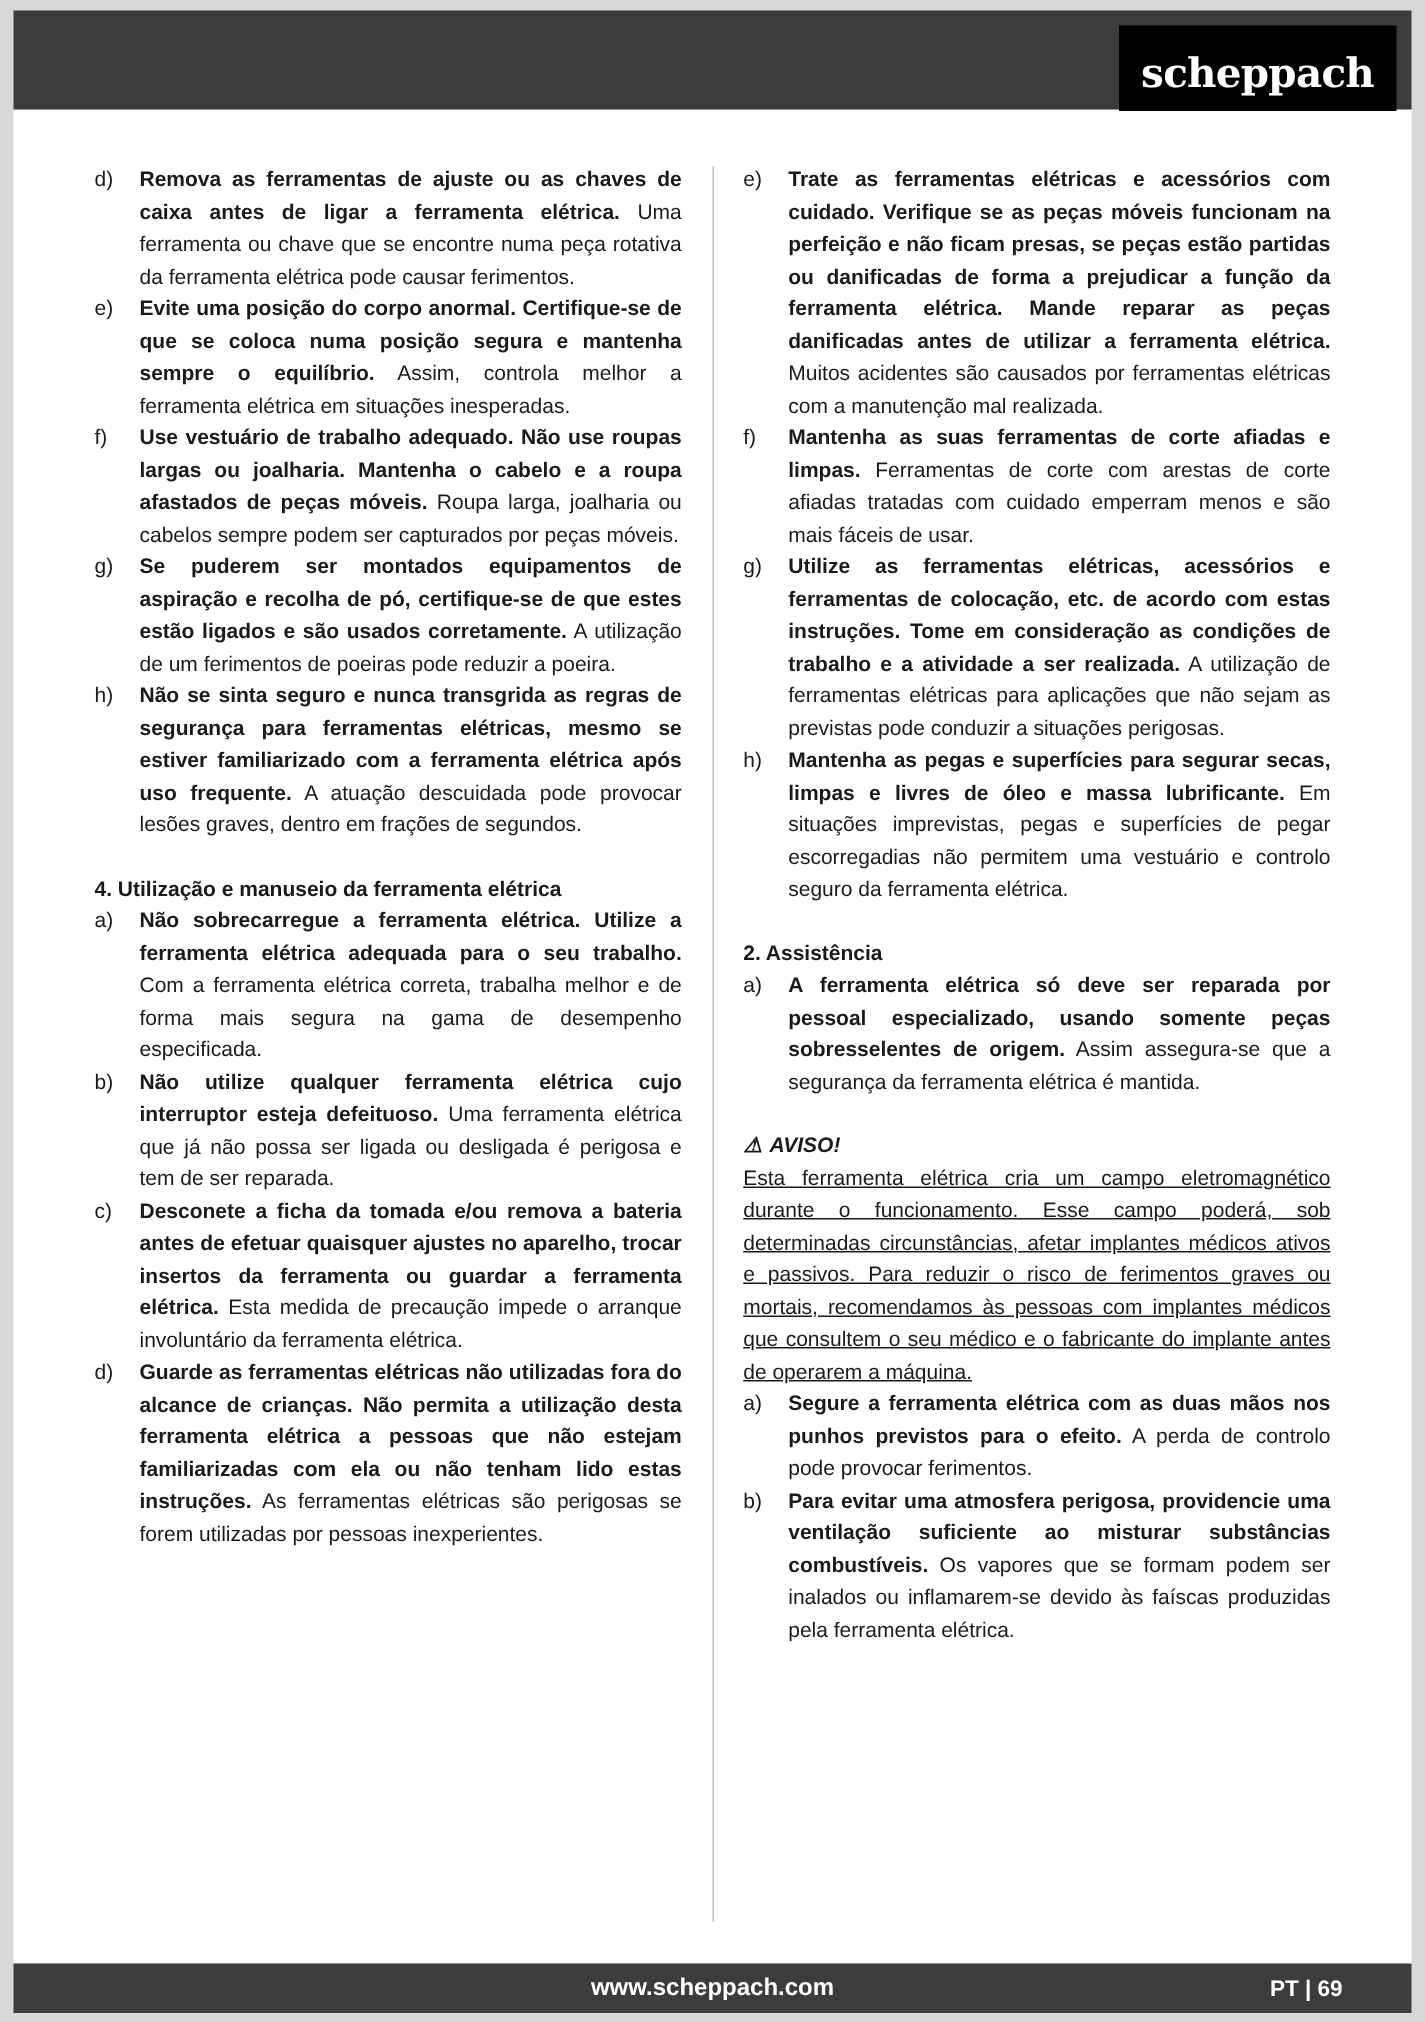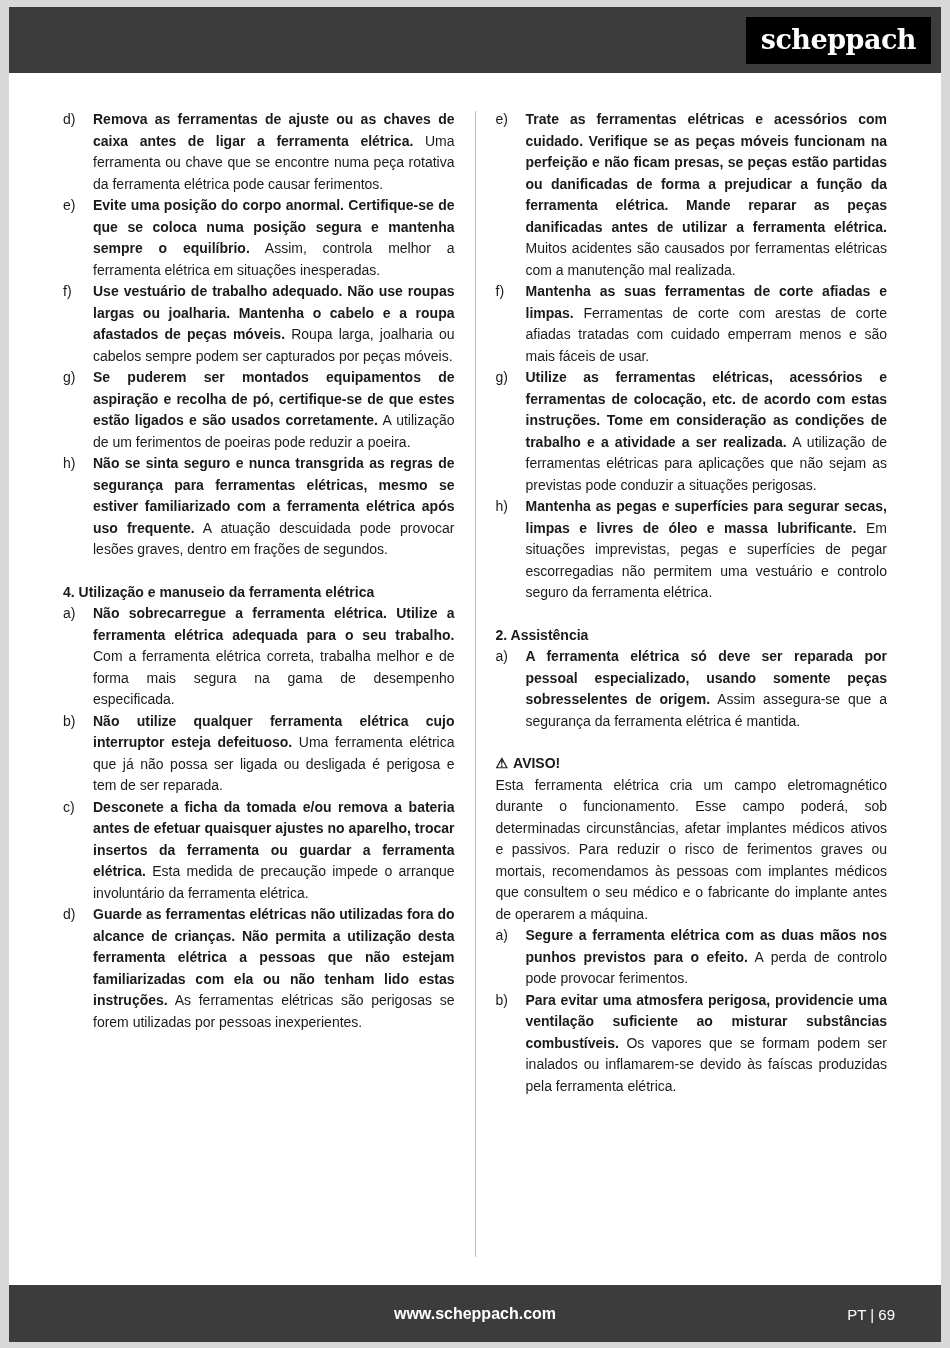--- a/index.html
+++ b/index.html
@@ -23,21 +23,21 @@
     height: 66px;
     background: #3c3c3c;
     position: relative;
   }
   .logo-box {
     position: absolute;
     top: 10px;
     right: 10px;
     background: #000000;
     color: #ffffff;
-    padding: 7px 15px 9px;
+    padding: 17px 15px 9px;
   }
   .logo-box span {
     font-size: 27px;
     font-weight: bold;
     letter-spacing: -0.5px;
     font-family: "DejaVu Serif", serif;
   }
   .content {
     flex: 1;
     background: #ffffff;
@@ -75,45 +75,46 @@
   .txt b, .sec, .warn-title { font-weight: bold; }
   .sec {
     font-size: 14px;
     line-height: 21.5px;
     margin: 21px 0 0;
   }
   .warn-title {
     font-size: 14px;
     line-height: 21.5px;
     margin: 21px 0 0;
+    font-style: italic;
   }
   .warn-icon { margin-right: 5px; font-weight: bold; }
-  .para { margin: 0; }
+  .para { margin: 0; text-decoration: underline; }
   .bottombar {
     flex: none;
-    height: 57px;
+    height: 33px;
     background: #3c3c3c;
     position: relative;
     color: #ffffff;
   }
   .url {
     position: absolute;
     left: 50%;
     top: 50%;
     transform: translate(-50%, -50%);
     font-size: 16px;
     font-weight: bold;
   }
   .pageno {
     position: absolute;
     right: 46px;
     top: 50%;
     transform: translateY(-50%);
     font-size: 15px;
-    font-weight: normal;
+    font-weight: bold;
   }
 </style>
 </head>
 <body>
 
 <div class="page">
 
   <header class="topbar">
     <div class="logo-box">
       <span>scheppach</span>

